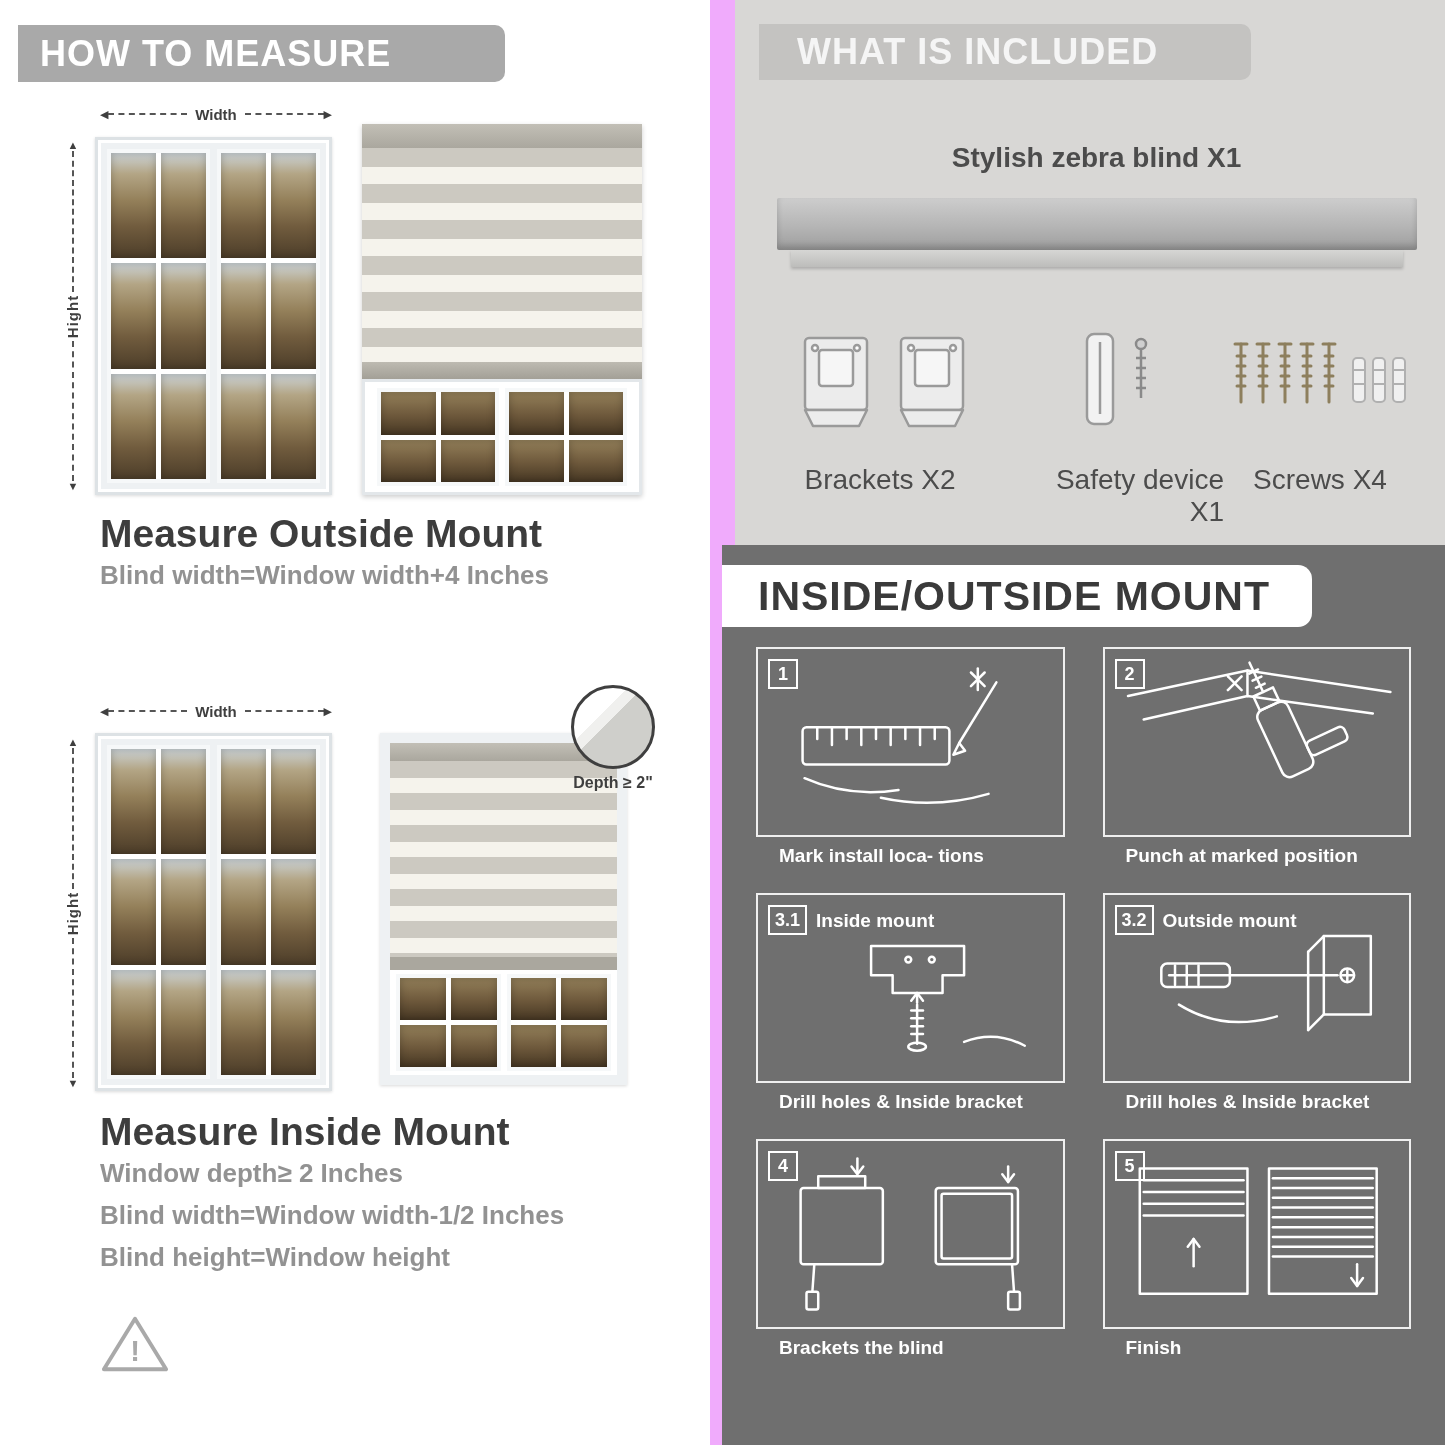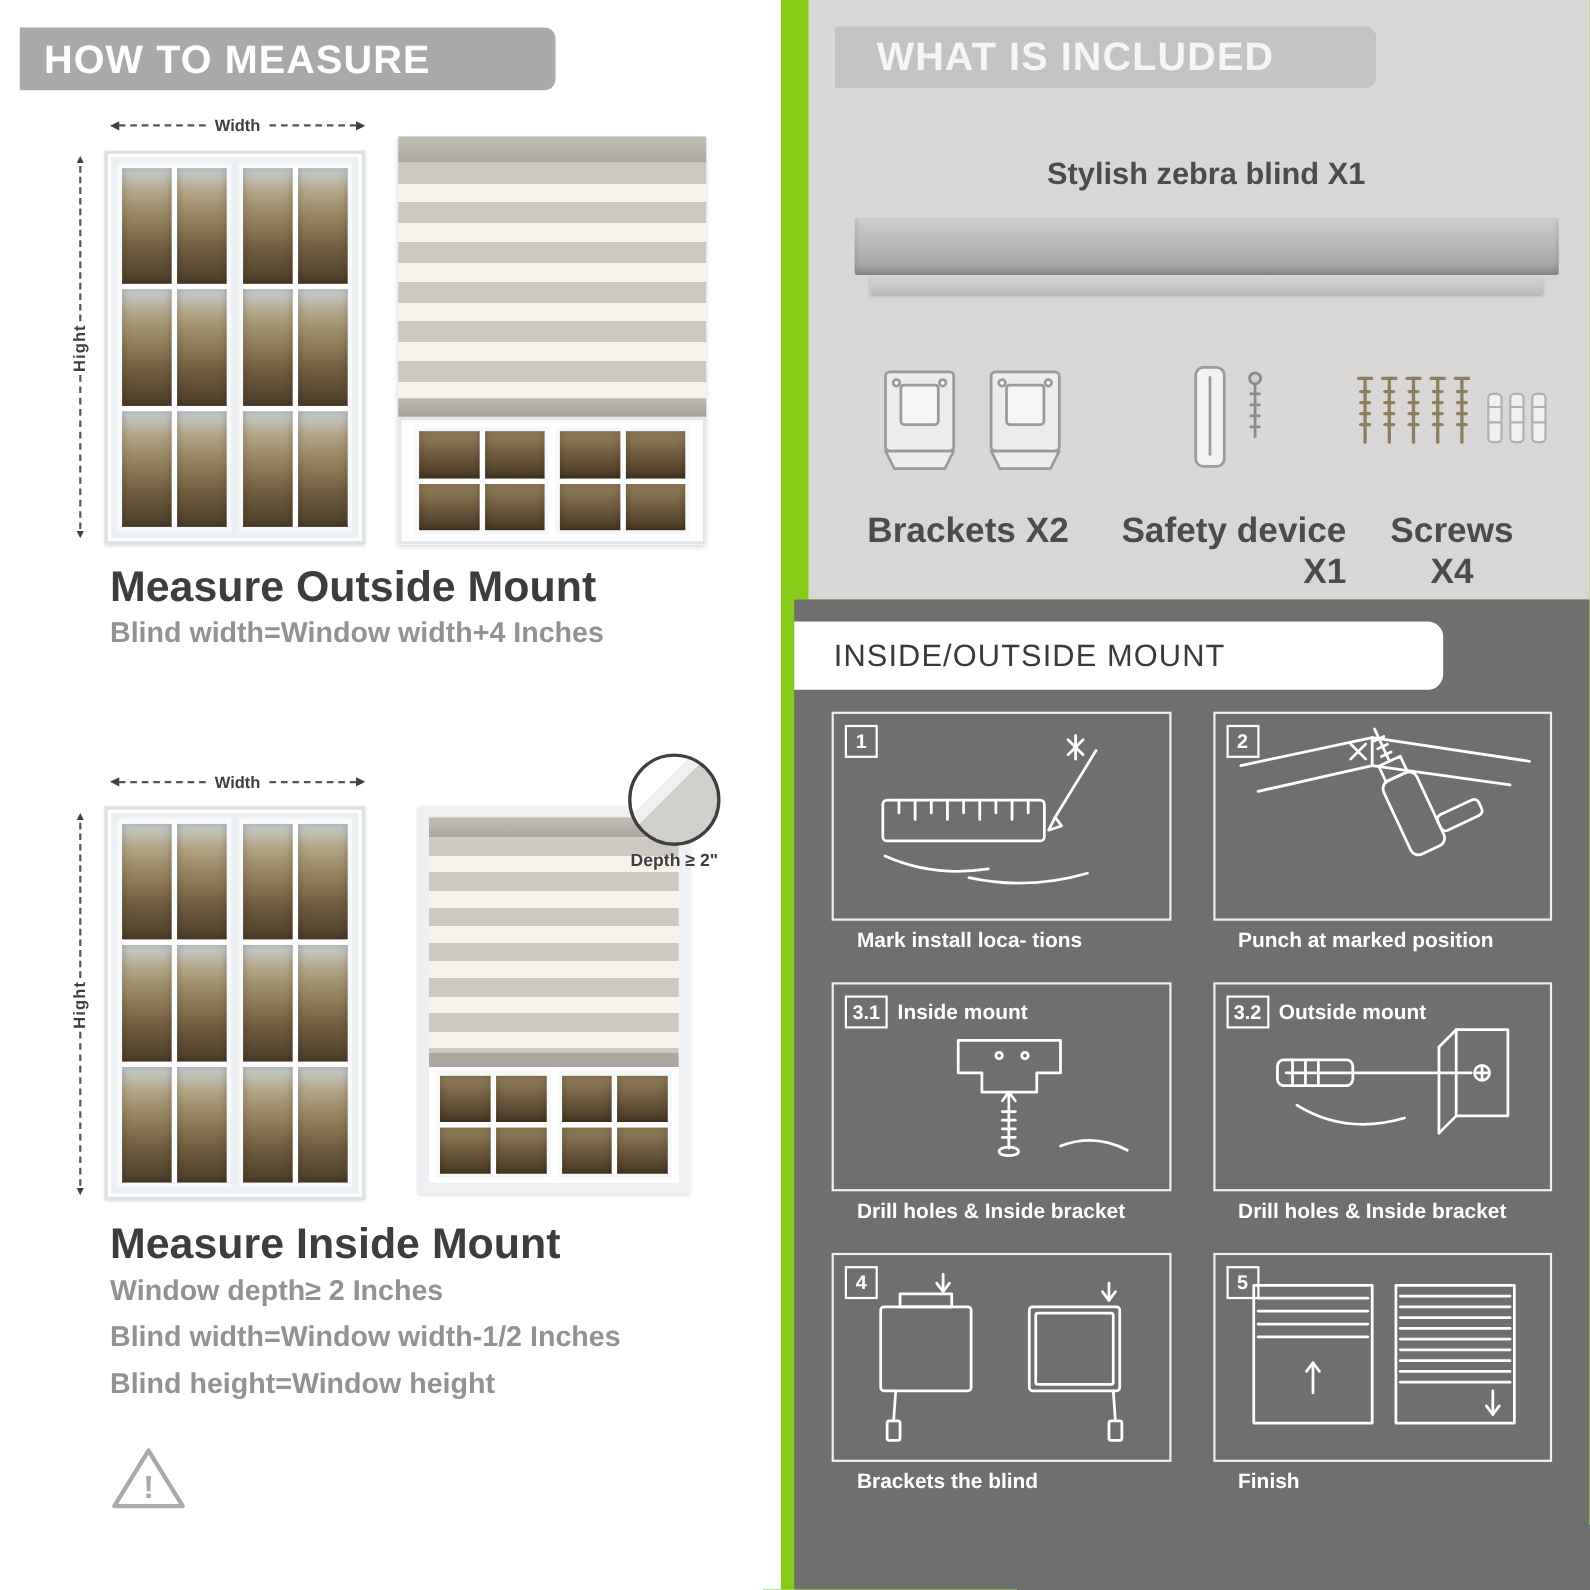--- a/index.html
+++ b/index.html
@@ -1,17 +1,17 @@
 <!DOCTYPE html>
 <html><head>
 <meta charset="utf-8">
 <style>
   * { margin:0; padding:0; box-sizing:border-box; }
   body { font-family:"Liberation Sans", sans-serif; background:#fff; }
-  .page { position:relative; width:1445px; height:1445px; background:#84cc16; overflow:hidden; }
+  .page { position:relative; width:1445px; height:1445px; background:#f0abfc; overflow:hidden; }
 
   
   .left { position:absolute; left:0; top:0; width:710px; height:1445px; background:#fff; }
 
   .banner-left { position:absolute; left:18px; top:25px; width:487px; height:57px;
     background:#a9a9a9; border-radius:0 10px 10px 0; display:flex; align-items:center; padding-left:22px; }
   .banner-left span { color:#fff; font-size:36px; font-weight:bold; letter-spacing:1px; }
 
   
   .h-arrow { position:absolute; display:flex; align-items:center; height:20px; color:#3f3f3f; }
@@ -66,26 +66,26 @@
     border-radius:0 10px 10px 0; display:flex; align-items:center; padding-left:38px; }
   .banner-right span { color:#f5f5f5; font-size:36px; font-weight:bold; letter-spacing:1px; }
   .blind-title { position:absolute; left:0; top:142px; width:100%; text-align:center;
     font-size:28px; font-weight:bold; color:#4c4c4c; }
   .headrail { position:absolute; left:42px; top:198px; width:640px; height:52px; border-radius:2px;
     background:linear-gradient(180deg,#cdcdcd 0%,#b5b5b5 55%,#9d9d9d 100%);
     box-shadow: inset 0 -4px 6px rgba(0,0,0,.18); }
   .headrail2 { position:absolute; left:56px; top:250px; width:612px; height:17px;
     background:linear-gradient(180deg,#d6d6d4,#bdbdbb); box-shadow:0 2px 3px rgba(0,0,0,.2); }
   .inc-icon { position:absolute; }
-  .inc-label { position:absolute; top:464px; font-size:32px; font-weight:bold; color:#4c4c4c; text-align:center; }
+  .inc-label { position:absolute; top:464px; font-size:28px; font-weight:normal; color:#4c4c4c; text-align:center; }
 
   .mount { position:absolute; left:0; top:545px; width:723px; height:900px; background:#6f6f6f; }
   .banner-mount { position:absolute; left:0; top:20px; width:590px; height:62px; background:#fff;
     border-radius:0 14px 14px 0; display:flex; align-items:center; padding-left:36px; }
-  .banner-mount span { color:#3a3a3a; font-size:28px; font-weight:normal; letter-spacing:1px; }
+  .banner-mount span { color:#3a3a3a; font-size:41px; font-weight:bold; letter-spacing:1px; }
 
   .steps-grid { position:absolute; left:34px; right:34px; top:102px; display:grid;
     grid-template-columns:1fr 1fr; column-gap:38px; row-gap:22px; }
   .step-panel { position:relative; height:190px; border:2px solid #efefef; }
   .badge { position:absolute; top:10px; left:10px; min-width:30px; height:30px; border:2px solid #fff;
     color:#fff; font-weight:bold; font-size:18px; display:flex; align-items:center; justify-content:center; padding:0 5px; }
   .step-title { position:absolute; top:15px; left:58px; color:#fff; font-weight:bold; font-size:19px; }
   .step-caption { margin-top:8px; color:#fff; font-weight:bold; font-size:19px; min-height:26px;margin-left:23px; }
   .art { position:absolute; inset:0; width:100%; height:100%; }
   .art * { vector-effect:non-scaling-stroke; }

